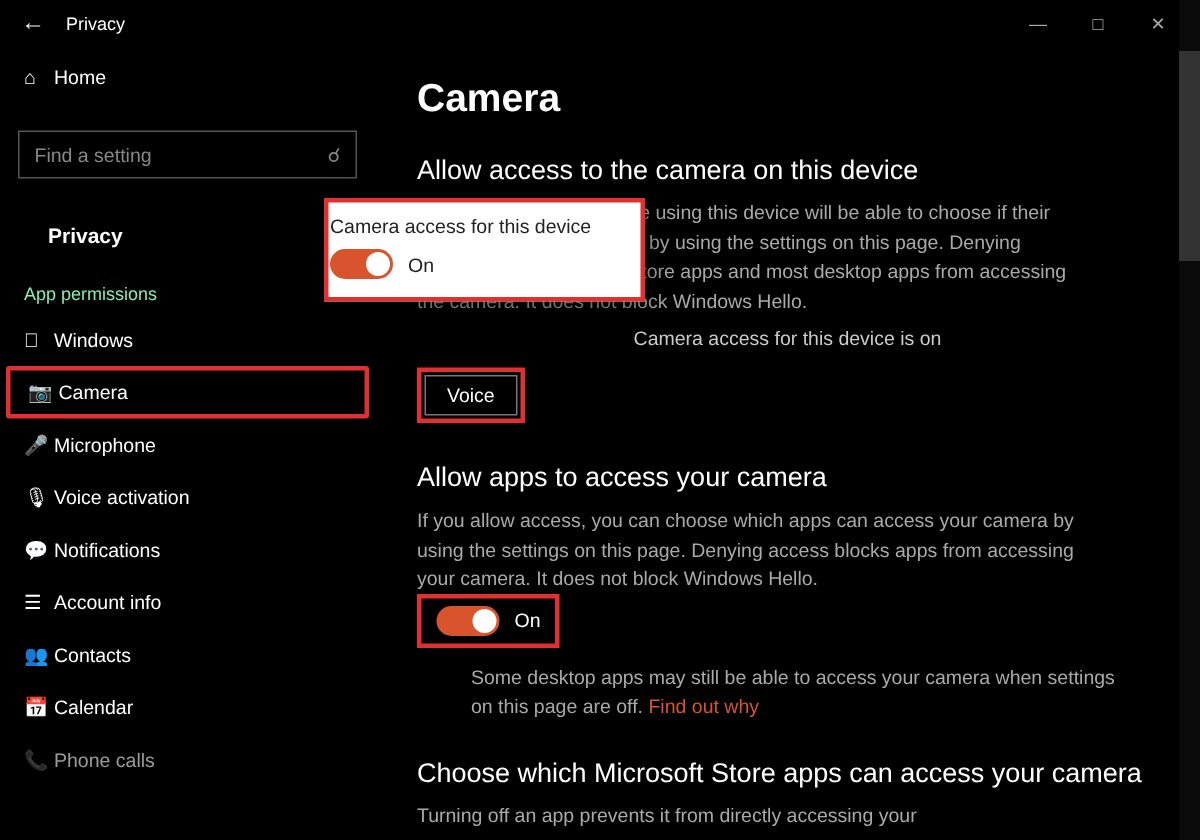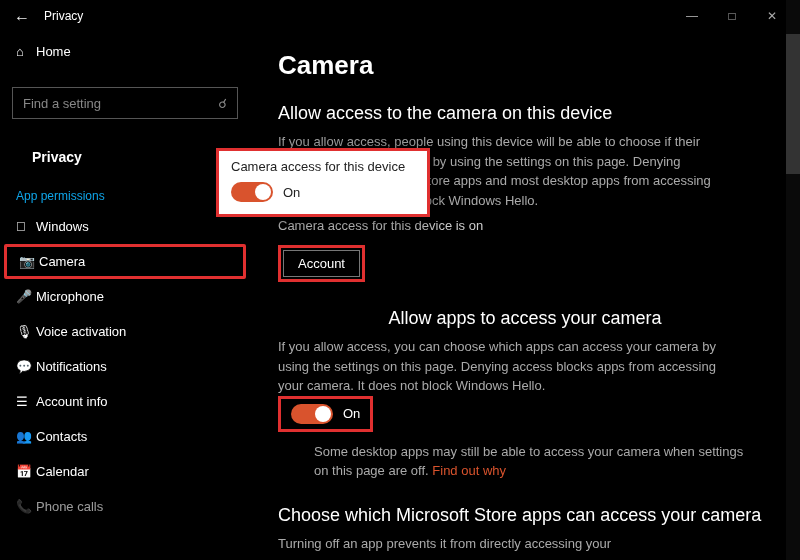--- a/index.html
+++ b/index.html
@@ -9,38 +9,38 @@
   .titlebar .title { font-size: 12px; margin-left: 8px; color: #fff; }
   .titlebar .spacer { flex: 1; }
   .winbtn { width: 40px; text-align: center; color: #aaa; font-size: 12px; }
   .layout { display: flex; height: 528px; }
   .sidebar { width: 250px; padding: 4px 0 0 0; }
   .home { display: flex; align-items: center; padding: 8px 16px; font-size: 13px; }
   .home .icon { width: 20px; }
   .searchbox { margin: 20px 12px; border: 1px solid #555; height: 32px; display: flex; align-items: center; padding: 0 10px; justify-content: space-between; }
   .searchbox span { color: #888; font-size: 13px; }
   .cat { padding: 10px 32px; font-size: 14px; font-weight: 600; }
-  .group { padding: 14px 16px 6px; font-size: 12px; color: #0ea5e9; }
+  .group { padding: 14px 16px 6px; font-size: 12px; color: #86efac; }
   .navitem { display: flex; align-items: center; padding: 10px 16px; font-size: 13px; }
   .navitem .icon { width: 20px; }
   .navitem.selected { border: 3px solid #e03030; margin: 0 4px; padding: 7px 12px; border-radius: 2px; }
   .content { flex: 1; padding: 18px 28px 0 28px; overflow: hidden; position: relative; }
   h1 { font-size: 26px; font-weight: 600; margin-bottom: 22px; }
   h2 { font-size: 18px; font-weight: 400; margin: 10px 0 8px; }
   p { font-size: 13px; color: #aaa; line-height: 1.5; max-width: 440px; }
-  .status { font-size: 13px; color: #ccc; margin: 8px 0; }
+  .status { font-size: 13px; color: #ccc; margin: 8px 0; text-align: center; }
   .changebtn { display: inline-block; border: 1px solid #777; padding: 5px 14px; font-size: 13px; color: #fff; }
   .changewrap { display: inline-block; border: 3px solid #e03030; padding: 2px; margin-top: 4px; }
   .toggle { display: flex; align-items: center; gap: 10px; margin: 10px 0; }
   .toggle .track { width: 42px; height: 20px; border-radius: 10px; background: #d9532d; position: relative; }
   .toggle .thumb { position: absolute; right: 2px; top: 2px; width: 16px; height: 16px; border-radius: 50%; background: #fff; }
   .toggle .lbl { font-size: 13px; color: #fff; }
   .togwrap { display: inline-block; border: 3px solid #e03030; padding: 5px 10px; }
   .link { color: #d9532d; font-size: 13px; }
-  .popup { position: absolute; left: 216px; top: 148px; width: 214px; background: #fff; color: #222; padding: 8px 12px 12px; border: 3px solid #e03030; z-index: 10; box-shadow: 0 4px 20px rgba(0,0,0,.6); }
+  .popup { position: absolute; left: 216px; top: 132px; width: 214px; background: #fff; color: #222; padding: 8px 1px 12px; border: 3px solid #e03030; z-index: 10; box-shadow: 0 4px 20px rgba(0,0,0,.6); }
   .popup .ptitle { font-size: 13px; margin-bottom: 8px; color: #222; }
   .popup .toggle .lbl { color: #222; }
   .scrollbar { position: absolute; right: 0; top: 0; width: 14px; height: 560px; background: #0a0a0a; }
   .scrollbar .thumb { position: absolute; top: 34px; width: 14px; height: 140px; background: #333; }
 </style>
 </head>
 <body>
 
 <div class="titlebar">
   <div class="back">←</div>
@@ -102,24 +102,24 @@
     </div>
   </div>
 
   <div class="content">
     <h1>Camera</h1>
 
     <h2>Allow access to the camera on this device</h2>
     <p>If you allow access, people using this device will be able to choose if their apps have camera access by using the settings on this page. Denying access blocks Microsoft Store apps and most desktop apps from accessing the camera. It does not block Windows Hello.</p>
     <div class="status">Camera access for this device is on</div>
     <div class="changewrap">
-      <div class="changebtn">Account</div>
+      <div class="changebtn">Voice</div>
     </div>
 
-    <h2 style="margin-top:26px;text-align:center;">Allow apps to access your camera</h2>
+    <h2 style="margin-top:26px;">Allow apps to access your camera</h2>
     <p>If you allow access, you can choose which apps can access your camera by using the settings on this page. Denying access blocks apps from accessing your camera. It does not block Windows Hello.</p>
     <div class="togwrap">
       <div class="toggle" style="margin:0;">
         <div class="track">
             <div class="thumb"></div>
           </div>
         <div class="lbl">On</div>
       </div>
     </div>
     <p style="margin-top:10px;margin-left:36px;">

